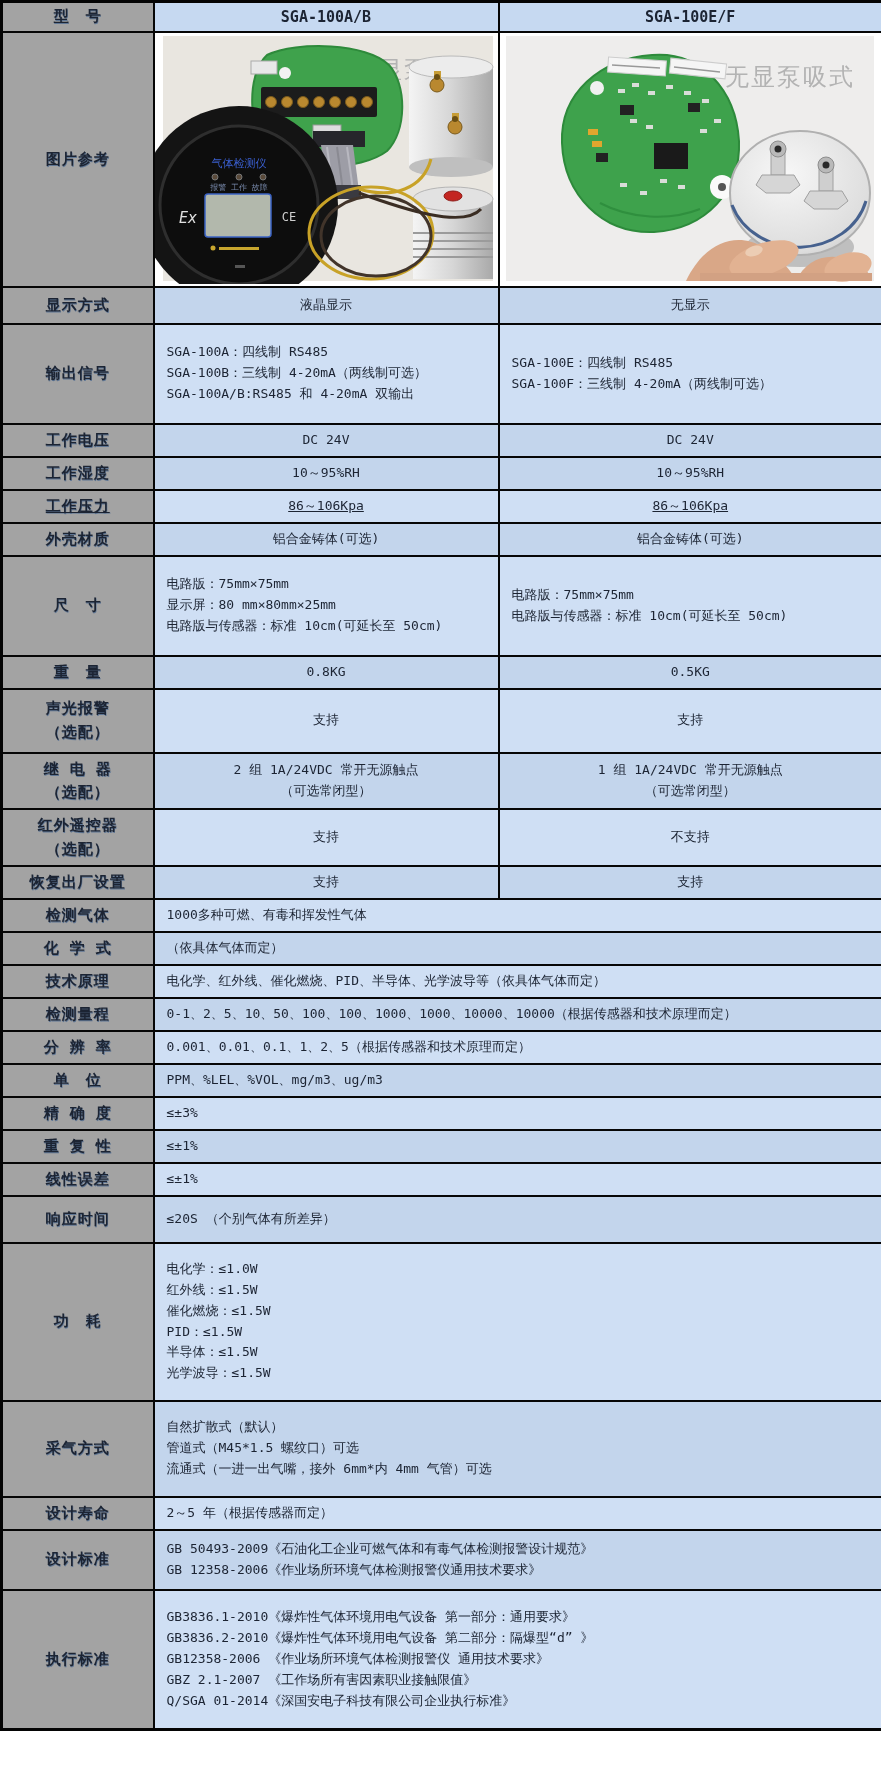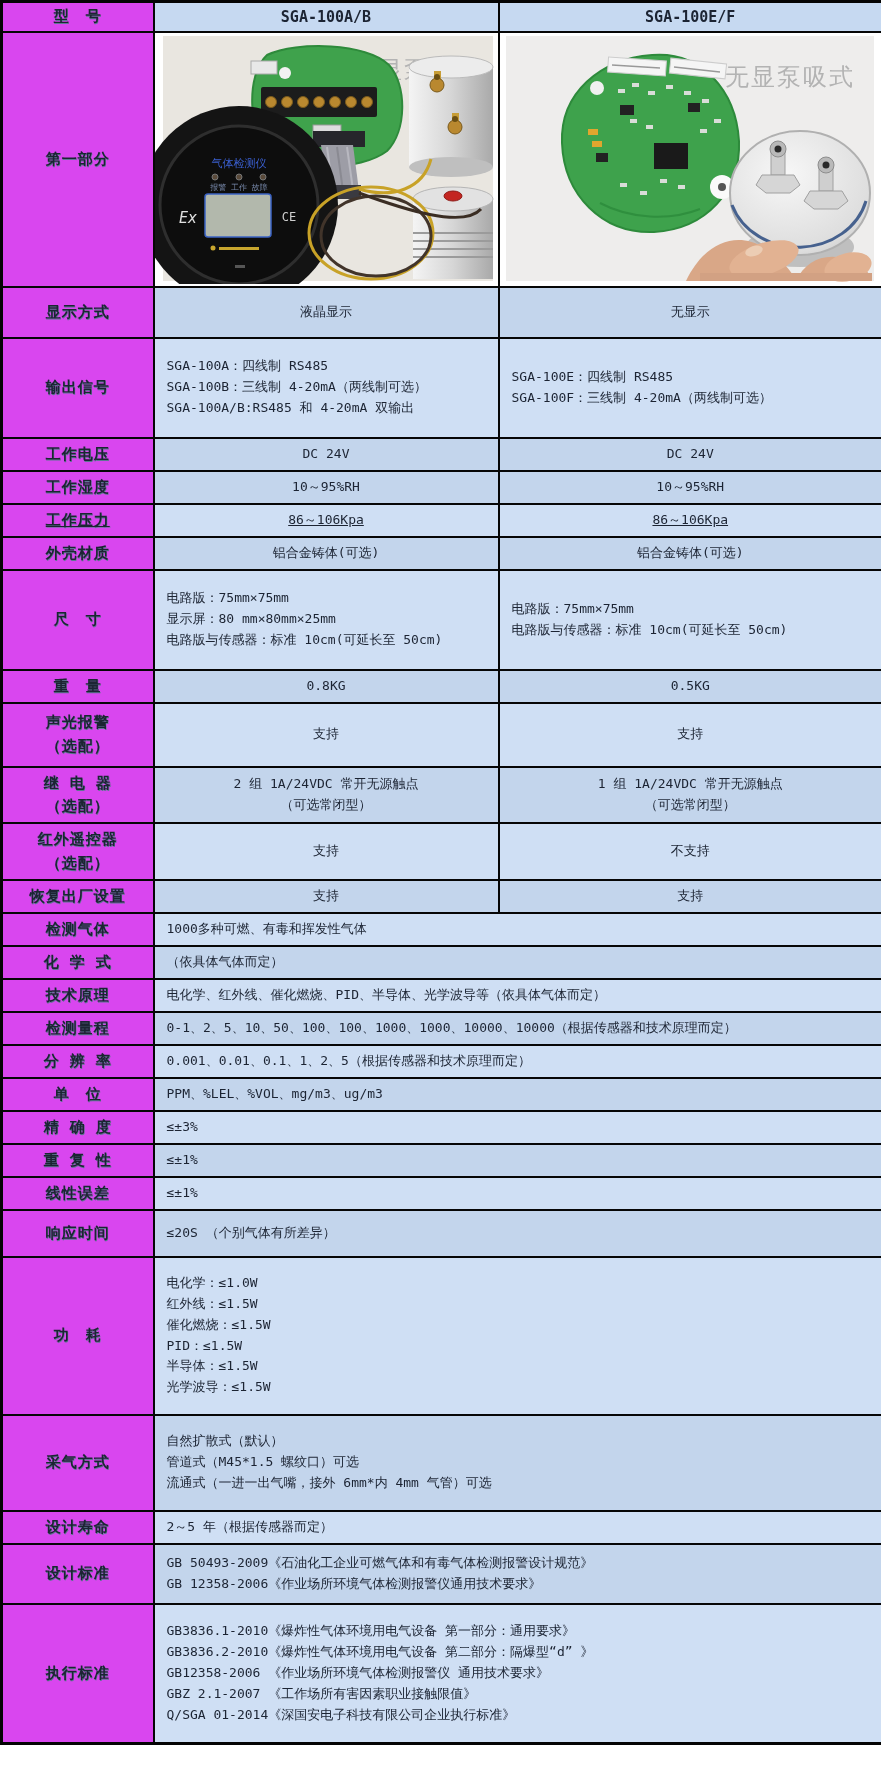--- a/index.html
+++ b/index.html
@@ -1,20 +1,20 @@
 <!DOCTYPE html>
 <html><head>
 <meta charset="utf-8">
 <style>
   html,body{margin:0;padding:0;background:#ffffff;}
   body{width:881px;font-family:"DejaVu Sans Mono","DejaVu Sans","Liberation Sans",sans-serif;color:#1c2433;}
   table{border-collapse:collapse;width:881px;table-layout:fixed;border:3px solid #040404;}
   col.c0{width:152px;} col.c1{width:345px;} col.c2{width:384px;}
   td{border:2px solid #060606;overflow:hidden;}
-  .lbl{background:#d946ef;font-weight:bold;text-align:center;font-size:15px;letter-spacing:1px;
+  .lbl{background:#a3a3a3;font-weight:bold;text-align:center;font-size:15px;letter-spacing:1px;
        text-shadow:0.6px 0.6px 0 #5f7694;vertical-align:middle;}
   .lbl div{margin:5px 0;line-height:1.25;}
   .hval{background:#c6d9f1;font-weight:bold;text-align:center;font-size:15px;vertical-align:middle;}
   .val{font-size:13px;padding:0 12px;vertical-align:middle;white-space:nowrap;}
   .ln{margin:4px 0;line-height:1.3;}
   tr.dark td.val{background:#c3d5ec;}
   tr.light td.val{background:#cfdff4;}
   td.photo{background:#ffffff;padding:0;vertical-align:top;}
   td.photo svg{display:block;}
 </style>
@@ -27,21 +27,21 @@
       <col class="c1">
       <col class="c2">
     </colgroup>
   <tbody>
     <tr style="height:30px">
       <td class="lbl">型　号</td>
       <td class="hval">SGA-100A/B</td>
       <td class="hval">SGA-100E/F</td>
     </tr>
     <tr style="height:255px">
-      <td class="lbl">第一部分</td>
+      <td class="lbl">图片参考</td>
       <td class="photo">
         <svg width="341" height="251" viewBox="0 0 341 251" preserveAspectRatio="none">
           <defs>
             <linearGradient id="ga1" x1="0" y1="0" x2="1" y2="0">
               <stop offset="0" stop-color="#f4f4f4"></stop>
                 <stop offset="0.5" stop-color="#d6d6d6"></stop>
                 <stop offset="1" stop-color="#a9a9a9"></stop>
             </linearGradient>
           </defs>
           <rect x="0" y="0" width="341" height="251" fill="#ffffff"></rect>
@@ -186,21 +186,21 @@
             <path d="M186,248 C206,206 240,198 266,216 C284,228 294,242 296,248 Z" fill="#d9a787"></path>
             <ellipse cx="264" cy="226" rx="36" ry="16" fill="#e2b292" transform="rotate(-18 264 226)"></ellipse>
             <ellipse cx="254" cy="218" rx="9" ry="5" fill="#eccdb4" transform="rotate(-18 254 218)"></ellipse>
             <path d="M296,248 C306,226 328,218 352,228 C366,234 372,244 372,248 Z" fill="#d9a787"></path>
             <ellipse cx="348" cy="234" rx="24" ry="14" fill="#e2b292" transform="rotate(-14 348 234)"></ellipse>
             <rect x="200" y="240" width="172" height="8" fill="#d2a183"></rect>
           </g>
         </svg>
       </td>
     </tr>
-  <tr class="dark" style="height: 51px;">
+  <tr class="dark" style="height: 37px;">
         <td class="lbl">
           <div>显示方式</div>
         </td>
         <td class="val" style="text-align: center;">
           <div class="ln">液晶显示</div>
         </td>
         <td class="val" style="text-align: center; font-family: Liberation Serif, serif;">
           <div class="ln">无显示</div>
         </td>
       </tr>

